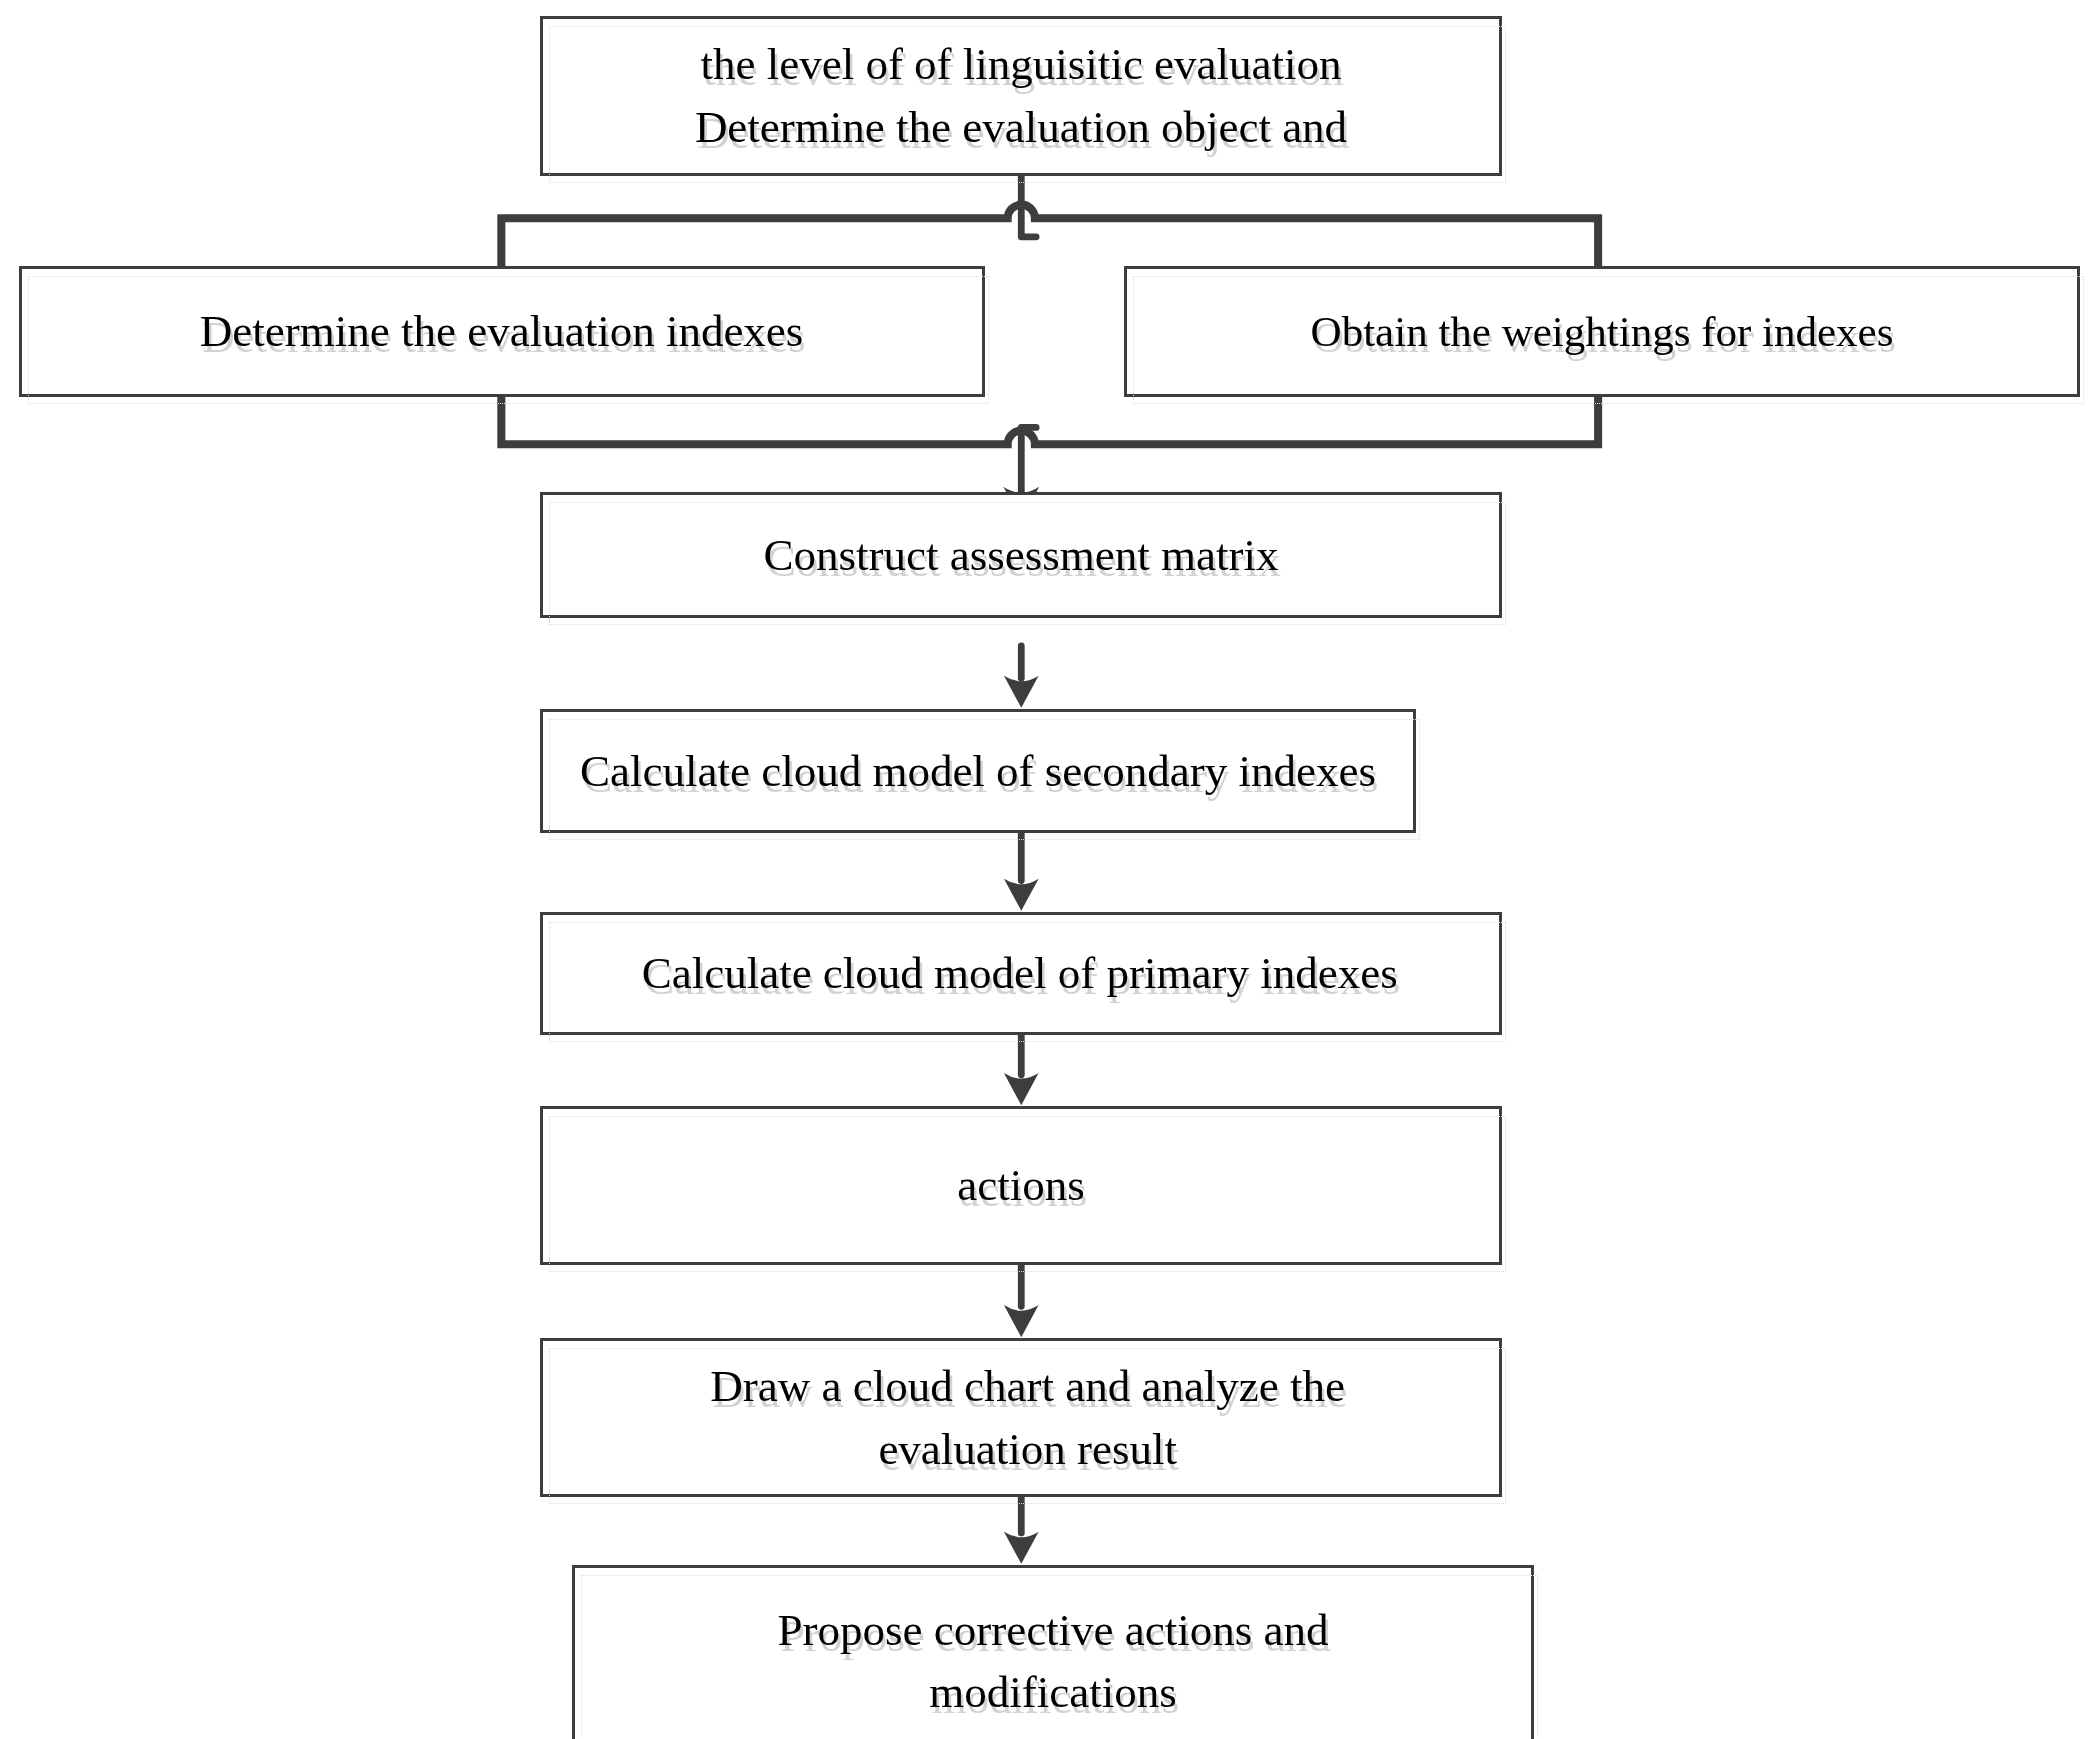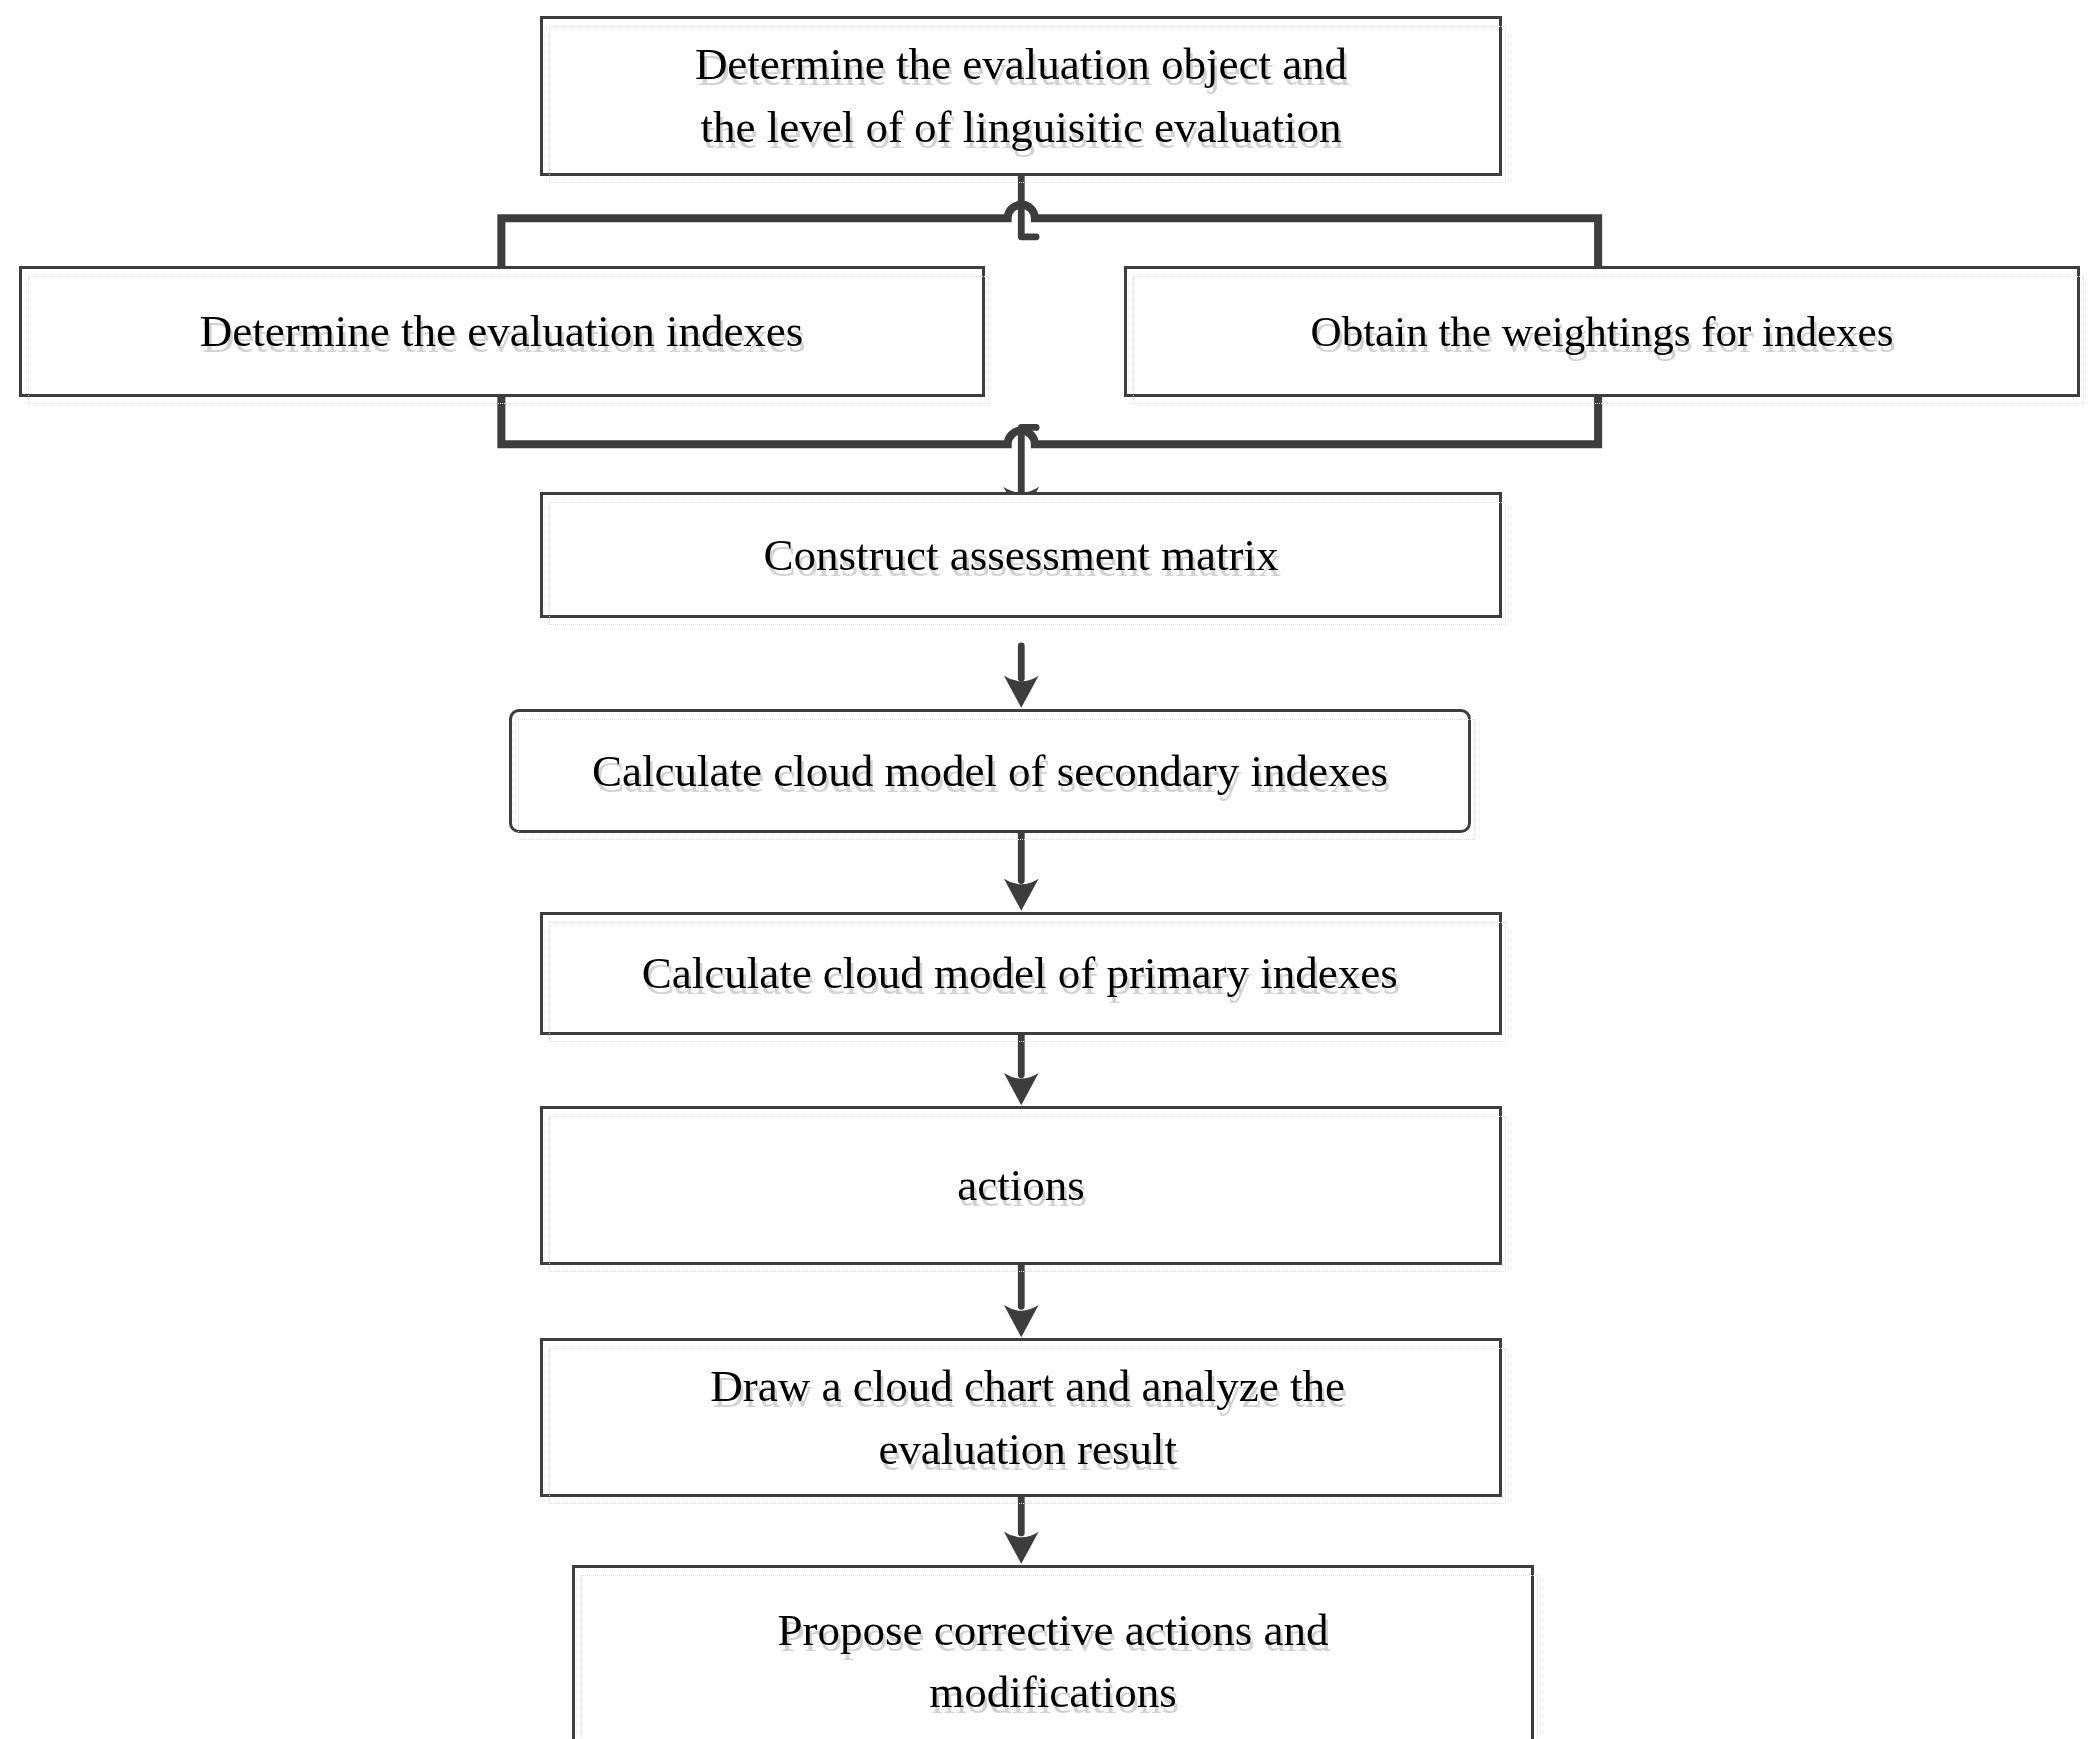--- a/index.html
+++ b/index.html
@@ -46,21 +46,21 @@
     pointer-events:none;
   }
   .node.sans { font-family:Liberation Serif, serif; font-size:43px; }
   .node .line { display:block; white-space:nowrap; }
 
   
   .n-top           { left:540px;  top:15.5px;   width:962px; height:160px; }
   .n-left          { left:18.6px;   top:266px;  width:966px; height:131px; }
   .n-right         { left:1124px; top:266px;  width:956px; height:131px; }
   .n-construct     { left:540px;  top:492px;  width:962px; height:126px; }
-  .n-secondary     { left:509px;  top:709px; width:962px; height:124px;border-radius:10px; }
+  .n-secondary     { left:540px;  top:709px; width:876px; height:124px; }
   .n-primary       { left:540px;  top:912px; width:962px; height:123px;padding-left:16px; }
   .n-comprehensive { left:540px;  top:1106px; width:962px; height:159px; }
   .n-draw          { left:540px;  top:1338px; width:962px; height:159px;padding-left:32px; }
   .n-propose       { left:572px;  top:1565px; width:962px; height:192px; }
 </style>
 </head>
 <body>
 
 <div class="canvas">
 
@@ -85,22 +85,22 @@
     <path class="head" d="M1622 1733 Q1650 1751 1678 1733 L1650 1785 Z"></path>
 
     <path class="stroke-thin" d="M1650 2044 V2110"></path>
     <path class="head" d="M1622 2108 Q1650 2126 1678 2108 L1650 2160 Z"></path>
 
     <path class="stroke-thin" d="M1650 2419 V2476"></path>
     <path class="head" d="M1622 2474 Q1650 2492 1678 2474 L1650 2526 Z"></path>
   </svg>
 
   <div class="node n-top">
+    <span class="line">the level of of linguisitic evaluation</span>
     <span class="line">Determine the evaluation object and</span>
-    <span class="line">the level of of linguisitic evaluation</span>
   </div>
 
   <div class="node n-left">
     <span class="line">Determine the evaluation indexes</span>
   </div>
 
   <div class="node n-right sans">
     <span class="line">Obtain the weightings for indexes</span>
   </div>
 

